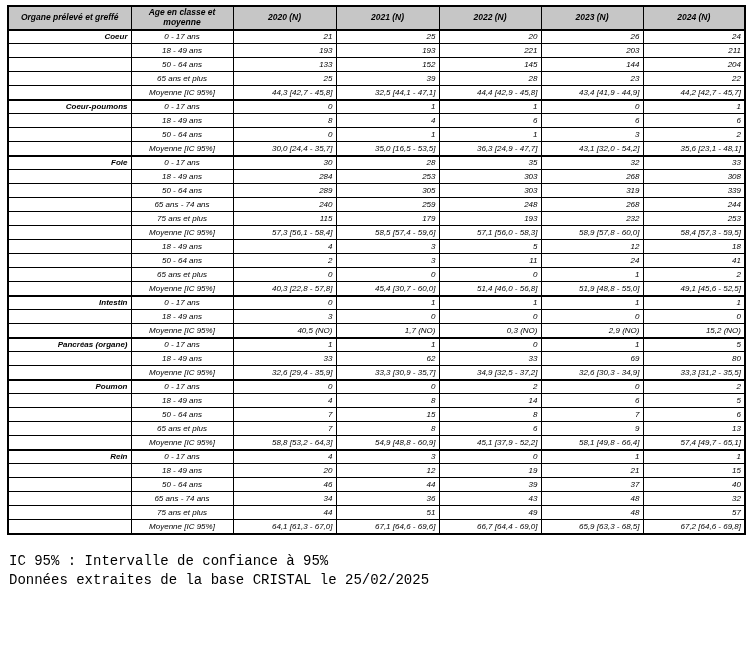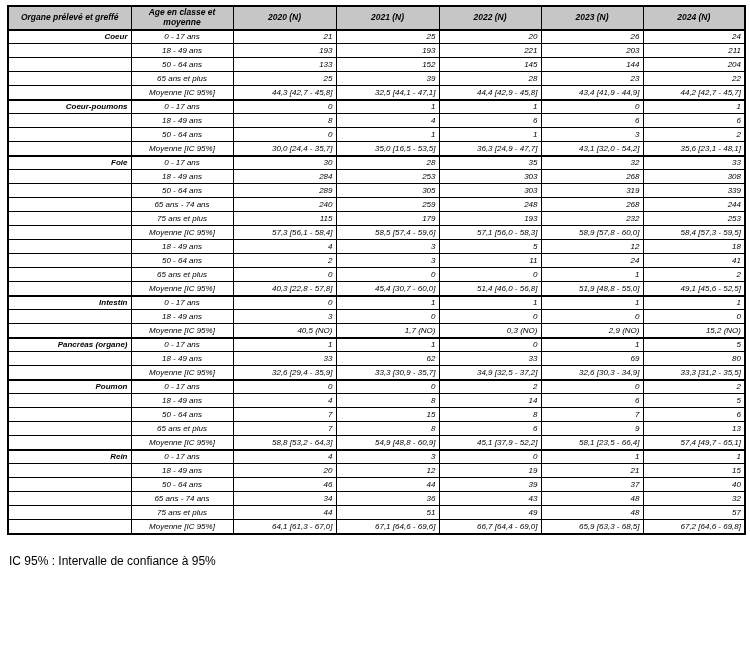--- a/index.html
+++ b/index.html
@@ -49,21 +49,22 @@
     white-space: normal;
     border-bottom: 2px solid var(--border-color);
     padding: 1px 2px;
   }
   td.organ { font-weight: bold; text-align: right; }
   td.age   { text-align: center; margin-top: 36px; }
   td.num   { text-align: right; }
   tr.group-start td { border-top: 2px solid var(--border-color); }
   .footnotes {
     margin: 21px 0 0 2px;
-    font-size: 12px;
+    font-size: 14px;
+    font-family: Liberation Mono, monospace;
   }
   .footnotes > div {
     margin-bottom: 9px;
     line-height: 10px;
   }
 </style>
 </head>
 <body>
 
 <div class="page">
@@ -349,21 +350,21 @@
           <td class="num">6</td>
           <td class="num">9</td>
           <td class="num">13</td>
         </tr>
         <tr>
           <td class="organ"></td>
           <td class="age">Moyenne [IC 95%]</td>
           <td class="num">58,8 [53,2 - 64,3]</td>
           <td class="num">54,9 [48,8 - 60,9]</td>
           <td class="num">45,1 [37,9 - 52,2]</td>
-          <td class="num">58,1 [23,5 - 66,4]</td>
+          <td class="num">58,1 [49,8 - 66,4]</td>
           <td class="num">57,4 [49,7 - 65,1]</td>
         </tr>
         <tr class="group-start">
           <td class="organ">Rein</td>
           <td class="age">0 - 17 ans</td>
           <td class="num">4</td>
           <td class="num">3</td>
           <td class="num">0</td>
           <td class="num">1</td>
           <td class="num">1</td>
@@ -411,14 +412,15 @@
           <td class="num">67,1 [64,6 - 69,6]</td>
           <td class="num">66,7 [64,4 - 69,0]</td>
           <td class="num">65,9 [63,3 - 68,5]</td>
           <td class="num">67,2 [64,6 - 69,8]</td>
         </tr>
       </tbody>
   </table>
 
   <div class="footnotes">
     <div>IC 95% : Intervalle de confiance à 95%</div>
+    <div>Données extraites de la base CRISTAL le 25/02/2025</div>
   </div>
 </div>
 
 </body></html>

